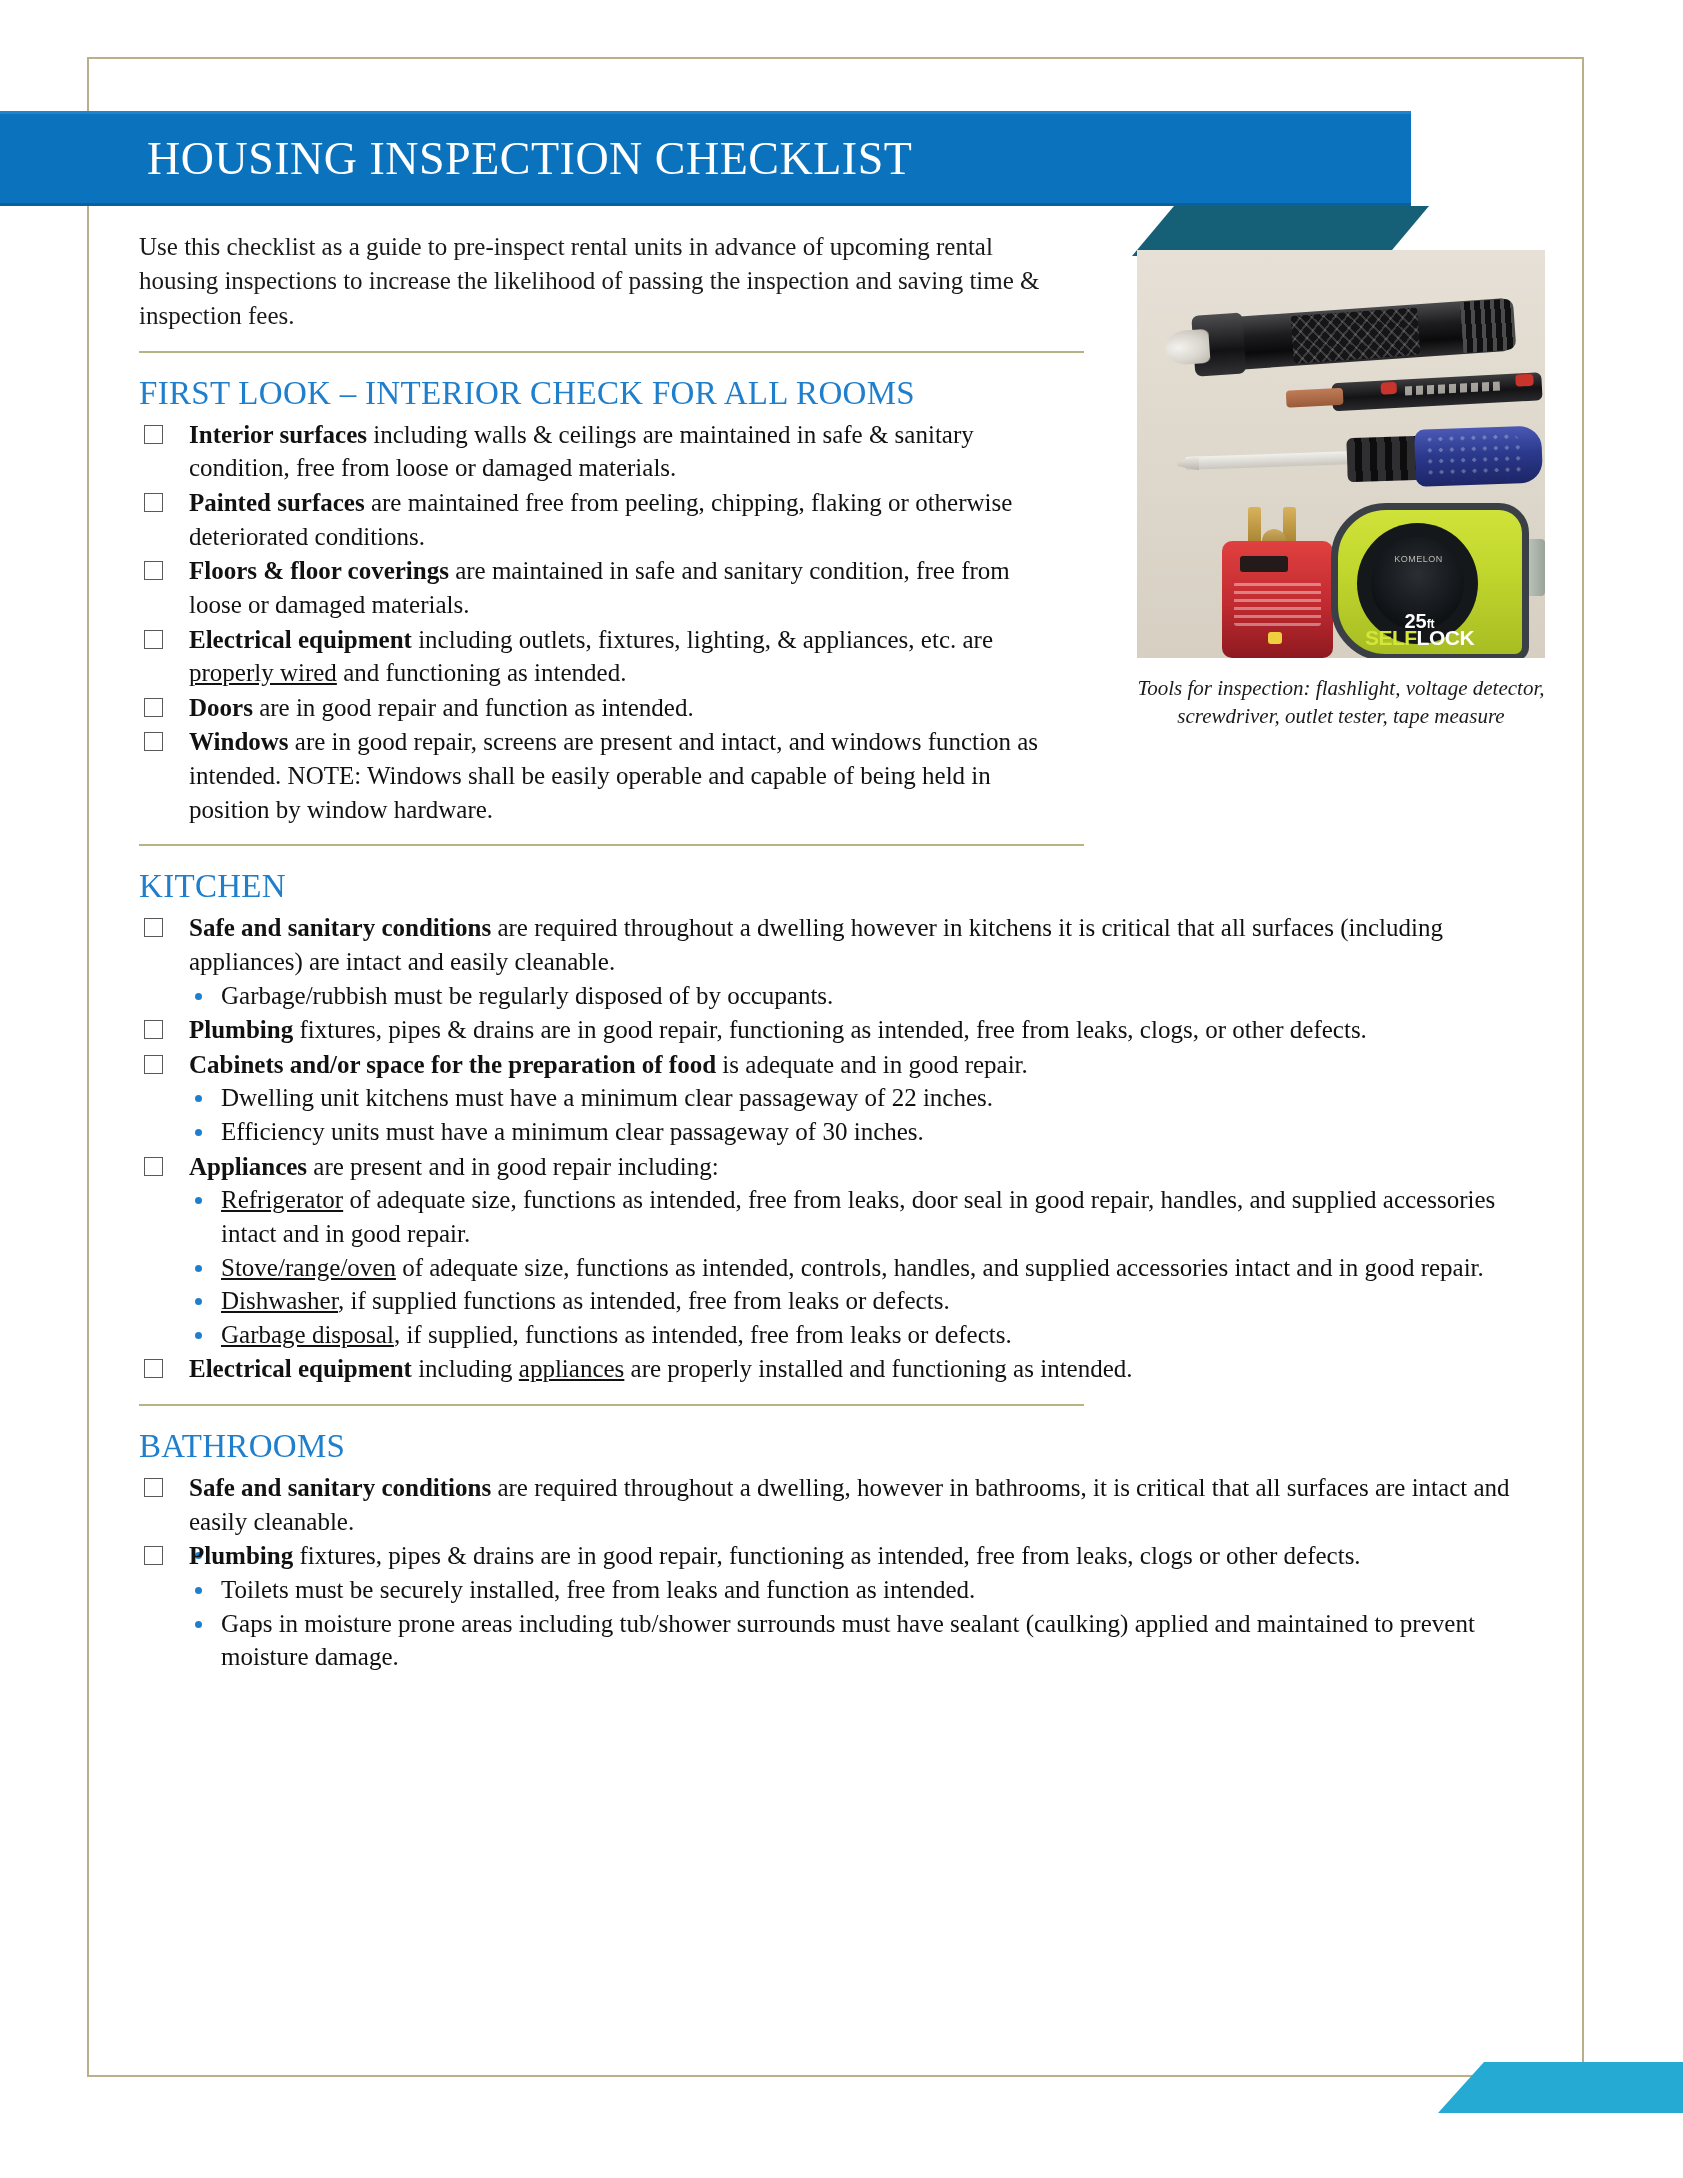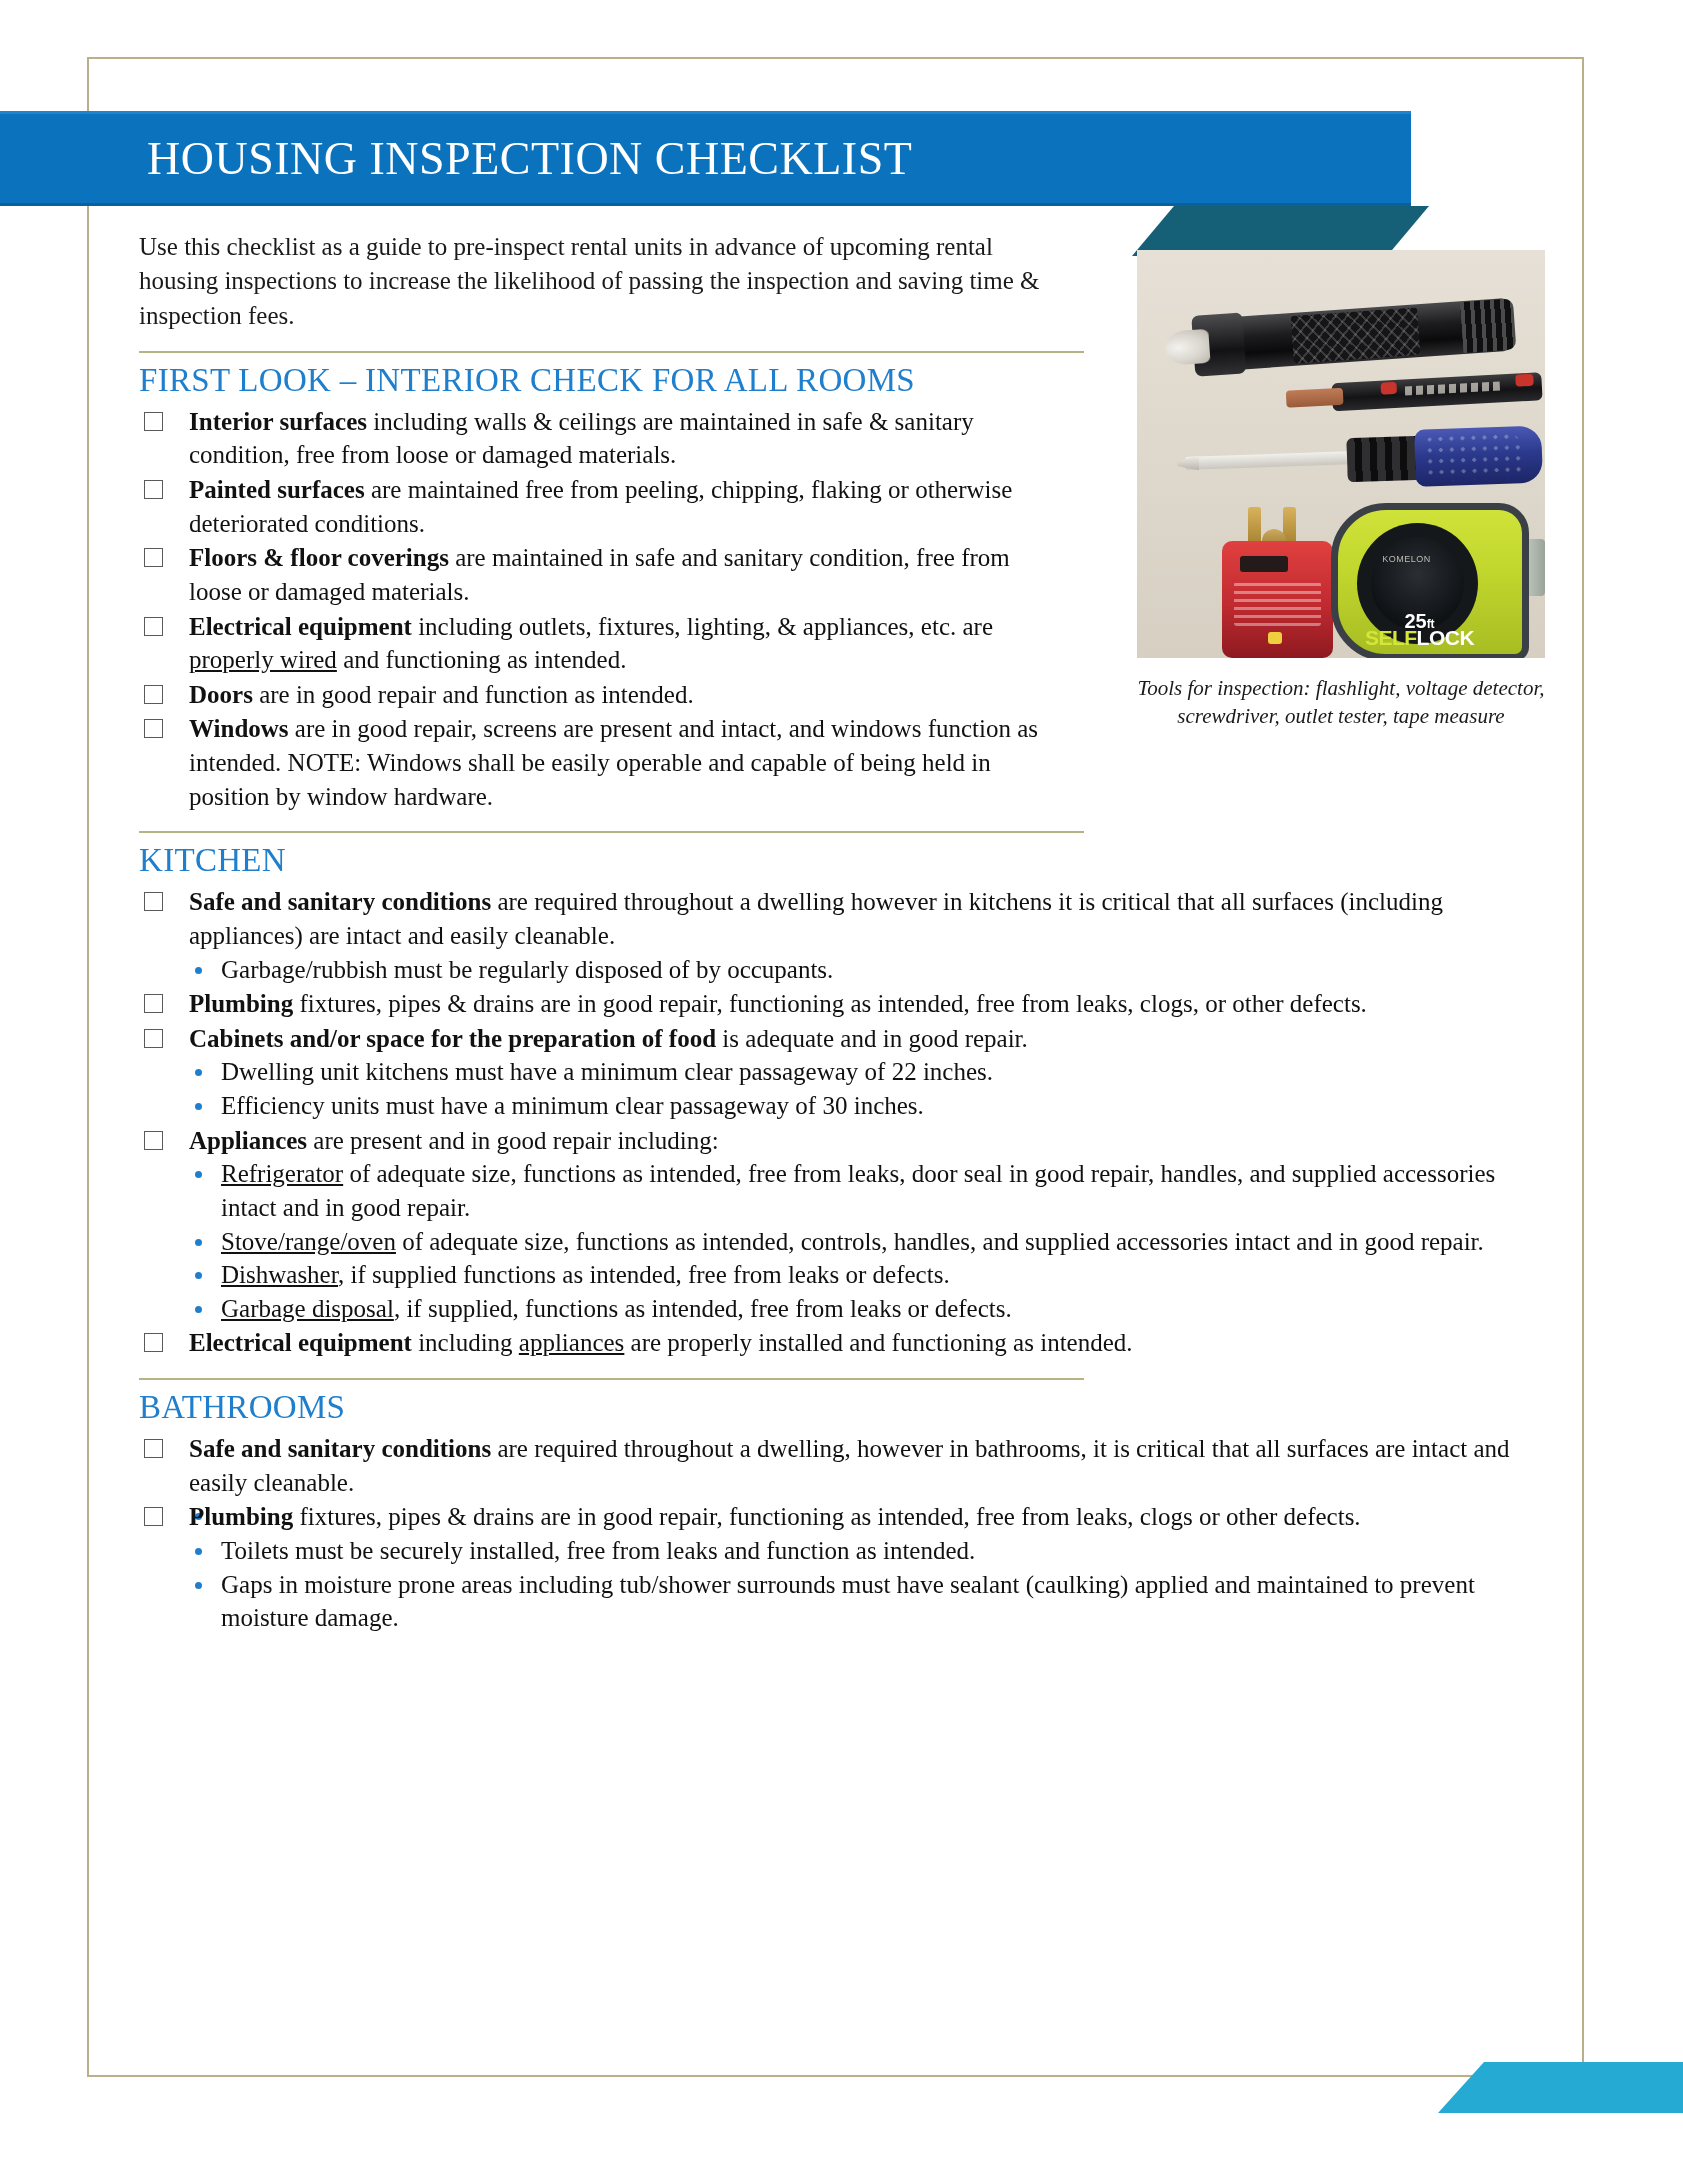--- a/index.html
+++ b/index.html
@@ -92,21 +92,21 @@
     border-top: 2px solid #b6b482;
     margin: 18px 0 0 0;
   }
   .rule.narrow { width: 945px; }
   .rule.wide   { width: 945px; }
 
   .section-heading {
     color: #1f7fcc;
     font-size: 33px;
     letter-spacing: 0.3px;
-    margin: 9px 0 6px 0;
+    margin: 22px 0 6px 0;
     white-space: nowrap;
   }
 
   
   ul.checklist {
     list-style: none;
     margin: 0;
     padding: 0;
   }
   li.check-item {
@@ -324,21 +324,21 @@
     position: absolute; left: 26px; top: 20px; width: 121px; height: 121px;
     border-radius: 50%;
     background: #15181b;
   }
   .tp-ring-in {
     position: absolute; left: 40px; top: 34px; width: 93px; height: 93px;
     border-radius: 50%;
     background: radial-gradient(circle at 50% 40%, #2a2f34 0%, #0f1215 70%);
   }
   .tp-brand {
-    position: absolute; left: 32px; top: 51px; width: 87px;
+    position: absolute; left: 44px; top: 51px; width: 87px;
     text-align: center; color: #d8d3c6; font-size: 9px;
     font-family: "Liberation Sans", sans-serif; letter-spacing: 0.5px;
     opacity: .85;
   }
   .tp-self {
     position: absolute; left: 30px; top: 79px; width: 117px;
     text-align: center; color: #d5e63a; font-size: 21px; font-weight: bold;
     font-family: "Liberation Sans", sans-serif; letter-spacing: -0.5px; margin-top: 44px;
   }
   .tp-self em { color: #ffffff; font-style: normal; }

